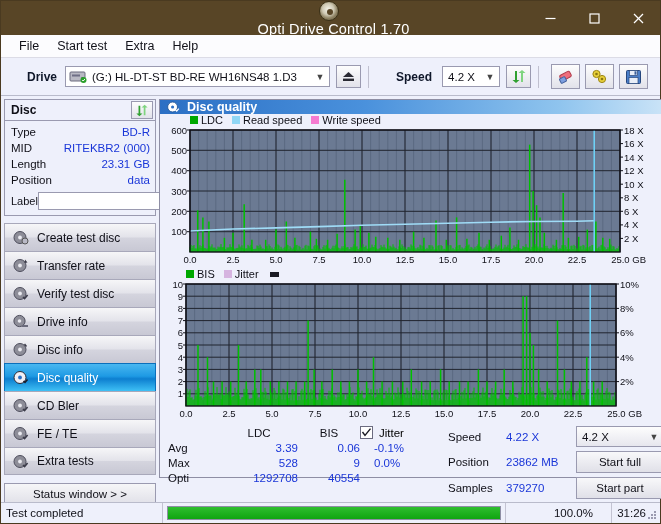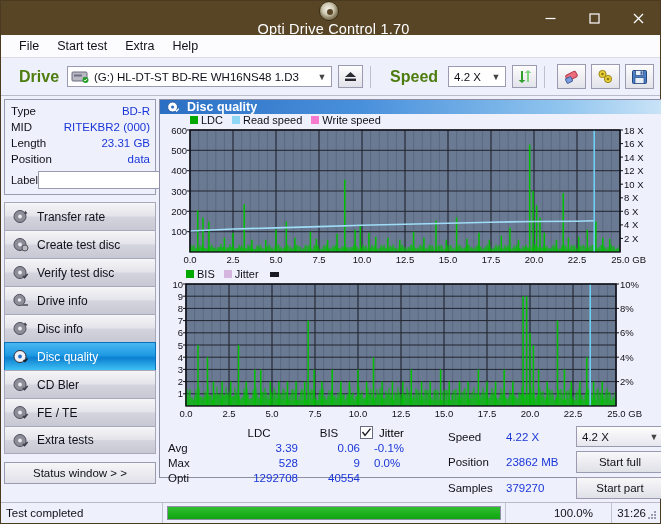--- a/index.html
+++ b/index.html
@@ -29,21 +29,21 @@
   .winbtn svg { display:block; }
 
   
   .menubar { height:23px; background:#fcfcfe; display:flex; align-items:center;
              padding-left:9px; border-bottom:1px solid #dcdce6; }
   .menu-item { font-size:12.5px; color:#12121a; padding:2px 9px; }
 
   
   .toolbar { height:38px; background:#eef0fb; display:flex; align-items:center;
              padding:0 6px; border-bottom:1px solid #b9bbcb; }
-  .tb-label { font-weight:bold; font-size:16px; color:#4d7c0f; margin:0 8px 0 12px; }
+  .tb-label { font-weight:bold; font-size:12px; color:#0f172a; margin:0 8px 0 20px; }
   .drive-combo { flex:0 0 265px; height:21px; background:#fff; border:1px solid #9a9ab0;
                  display:flex; align-items:center; font-size:11.5px; color:#101018; }
   .drive-combo .dicon { width:19px; height:15px; margin:0 4px 0 3px; flex:none; position:relative; }
   .drive-combo .dtext { white-space:nowrap; overflow:hidden; }
   .combo-arrow { margin-left:auto; width:18px; text-align:center; color:#444; font-size:9px; }
   .tb-btn { width:25px; height:23px; background:linear-gradient(#fdfdfd,#e2e2ea);
             border:1px solid #9a9ab0; margin-left:6px; display:flex;
             align-items:center; justify-content:center; }
   .speed-combo { width:58px; height:21px; background:#fff; border:1px solid #9a9ab0;
                  display:flex; align-items:center; padding-left:5px;
@@ -235,20 +235,29 @@
         <rect x="4" y="8.5" width="9" height="6" fill="#e8eef8" stroke="#26477d" stroke-width=".7"></rect>
       </svg>
     </div>
   </div>
 
   <div class="content">
 
     <div class="sidebar">
 
       <div class="disc-panel">
+        <div class="disc-head">
+          <span class="t">Disc</span>
+          <span class="refresh">
+            <svg width="14" height="13" viewBox="0 0 16 15">
+              <path d="M4 2 L4 11 L1.5 11 L5 14 L8.5 11 L6 11 L6 2 Z" fill="#2fa02f"></path>
+              <path d="M12 13 L12 4 L14.5 4 L11 1 L7.5 4 L10 4 L10 13 Z" fill="#7fd47f"></path>
+            </svg>
+          </span>
+        </div>
         <div class="disc-rows">
           <div class="drow">
             <span class="k">Type</span>
             <span class="v">BD-R</span>
           </div>
           <div class="drow">
             <span class="k">MID</span>
             <span class="v">RITEKBR2 (000)</span>
           </div>
           <div class="drow">
@@ -271,34 +280,34 @@
           </div>
         </div>
       </div>
 
       <div class="nav">
         <div class="nav-item">
           <span class="ico">
             <svg width="17" height="17" viewBox="0 0 17 17">
                 <circle cx="8" cy="8.5" r="6" fill="#8d8d98" stroke="#4d4d5c"></circle>
                 <circle cx="8" cy="8.5" r="1.9" fill="#e9e9ef"></circle>
-                <path d="M13 2.5 l2.5 3 l-3 .5 z" fill="#3a3a48"></path>
+                <circle cx="13" cy="12" r="3" fill="#b9b9c6" stroke="#555"></circle>
               </svg>
           </span>
-          <span class="lbl">Transfer rate</span>
+          <span class="lbl">Create test disc</span>
         </div>
         <div class="nav-item">
           <span class="ico">
             <svg width="17" height="17" viewBox="0 0 17 17">
                 <circle cx="8" cy="8.5" r="6" fill="#8d8d98" stroke="#4d4d5c"></circle>
                 <circle cx="8" cy="8.5" r="1.9" fill="#e9e9ef"></circle>
-                <circle cx="13" cy="12" r="3" fill="#b9b9c6" stroke="#555"></circle>
+                <path d="M13 2.5 l2.5 3 l-3 .5 z" fill="#3a3a48"></path>
               </svg>
           </span>
-          <span class="lbl">Create test disc</span>
+          <span class="lbl">Transfer rate</span>
         </div>
         <div class="nav-item">
           <span class="ico">
             <svg width="17" height="17" viewBox="0 0 17 17">
                 <circle cx="8" cy="8.5" r="6" fill="#8d8d98" stroke="#4d4d5c"></circle>
                 <circle cx="8" cy="8.5" r="1.9" fill="#e9e9ef"></circle>
                 <path d="M11 12 l1.6 1.6 l3 -3.6" stroke="#3a3a48" stroke-width="1.6" fill="none"></path>
               </svg>
           </span>
           <span class="lbl">Verify test disc</span>

